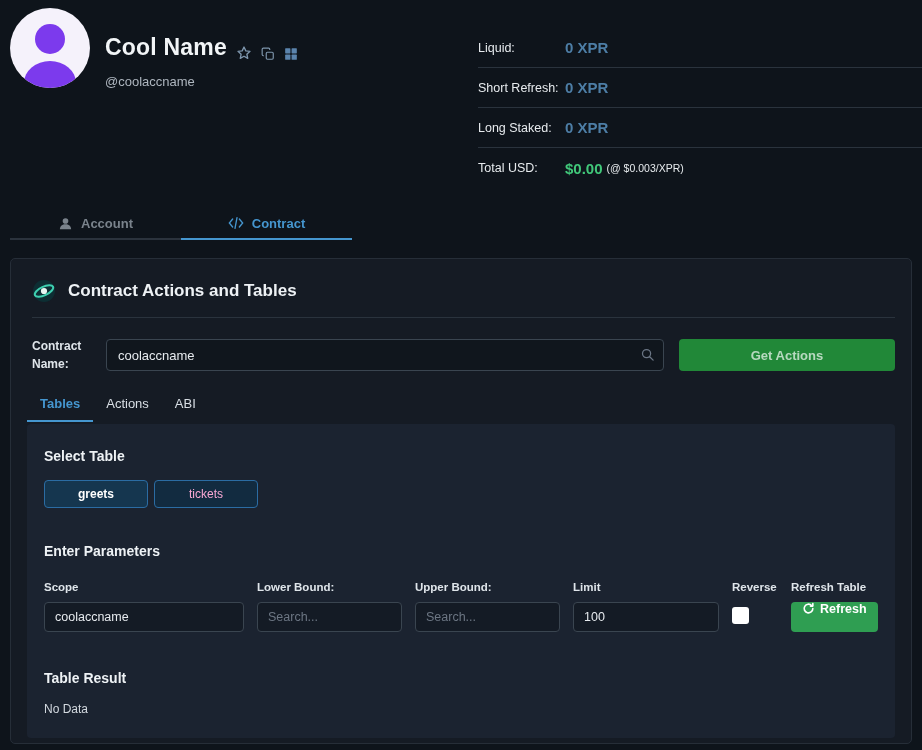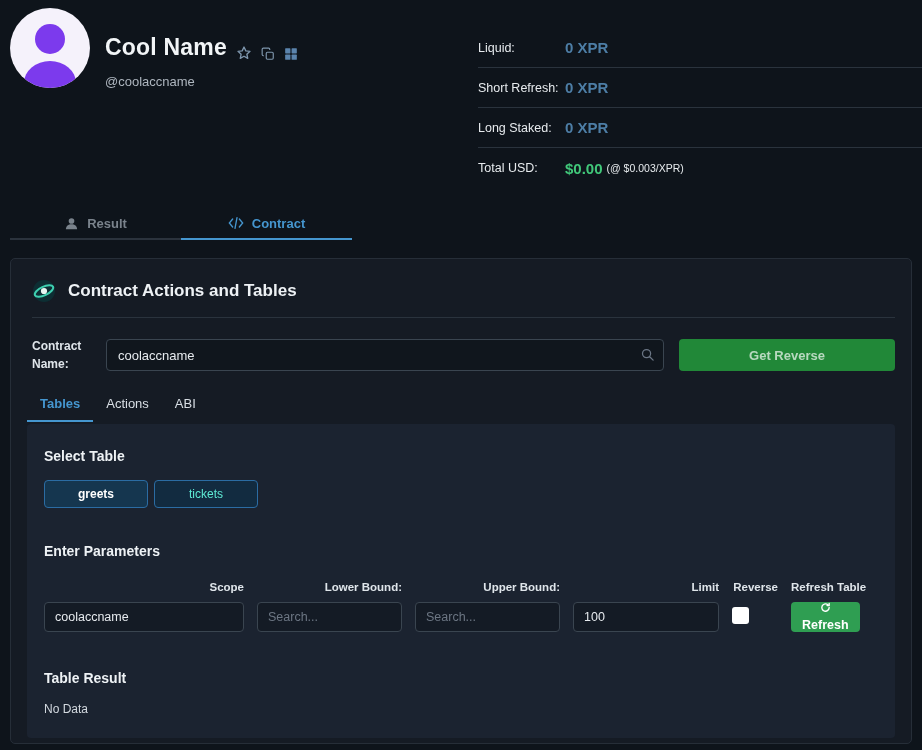--- a/index.html
+++ b/index.html
@@ -46,36 +46,36 @@
                   color:rgba(255,255,255,.68); font-size:13px; font-weight:700; font-family:inherit; cursor:pointer; }
 
   .subtabs { display:flex; margin-top:16px; }
   .subtab { padding:7px 13px 9px; font-size:13px; color:#d9dfe5; cursor:pointer; border-bottom:2px solid transparent; }
   .subtab.active { color:#4596cf; font-weight:700; border-bottom-color:#4596cf; }
 
   .inner { margin-top:2px; background:#1b2330; border-radius:4px; padding:24px 17px 22px; }
   .section-heading { font-size:14px; font-weight:700; color:#eef2f5; }
   .table-buttons { display:flex; gap:6px; margin-top:16px; }
   .table-btn { min-width:104px; height:28px; border-radius:4px; border:1px solid #2b6ca3; background:#122b40;
-               color:#5eead4; font-size:12px; font-family:inherit; cursor:pointer; }
+               color:#f9a8d4; font-size:12px; font-family:inherit; cursor:pointer; }
   .table-btn.active { background:#15364f; font-weight:700; color:#ffffff; }
 
   .params-heading { margin-top:35px; }
   .params { display:flex; gap:13px; margin-top:22px; align-items:flex-start; }
-  .field label { display:block; font-size:11.5px; font-weight:700; color:#dfe5ea; margin-bottom:9px; white-space:nowrap;text-align:right; }
+  .field label { display:block; font-size:11.5px; font-weight:700; color:#dfe5ea; margin-bottom:9px; white-space:nowrap; }
   .field input[type="text"] { height:30px; width:100%; background:#141b25; border:1px solid #3a4550; border-radius:4px;
                color:#e6eaee; font-size:12.5px; padding:0 10px; font-family:inherit; outline:none; }
   .field input::placeholder { color:#6c7683; }
   .w-scope { width:200px; } .w-bound { width:145px; } .w-limit { width:146px; }
   .w-reverse { width:46px; } 
   .checkbox { appearance:none; -webkit-appearance:none; width:17px; height:17px; background:#ffffff;
               border:none; border-radius:3px; margin-top:5px; cursor:pointer; }
   .refresh-btn { height:30px; padding:0 11px; background:#2f9e52; border:none; border-radius:4px; color:#fff;
-                 font-size:12.5px; font-weight:700; display:flex; align-items:center; gap:5px;
-                 font-family:inherit; cursor:pointer;flex-direction:column; }
+                 font-size:12.5px; font-weight:700; display:flex; gap:5px;
+                 font-family:inherit; cursor:pointer; }
 
   .result-heading { margin-top:38px; }
   .no-data { margin-top:16px; font-size:12px; color:#d3d9df; }
 </style>
 </head>
 <body>
 
 <div class="page">
 
   <div class="avatar">
@@ -128,21 +128,21 @@
       <span class="total-note">(@ $0.003/XPR)</span>
     </div>
   </div>
 
   <nav class="tabs">
     <div class="tab">
       <svg width="15" height="15" viewBox="0 0 24 24" fill="#7a838c">
         <circle cx="12" cy="8" r="4.5"></circle>
           <path d="M3 21c0-5 4-8 9-8s9 3 9 8z"></path>
       </svg>
-      <span>Result</span>
+      <span>Account</span>
     </div>
     <div class="tab active">
       <svg width="16" height="14" viewBox="0 0 24 20" fill="none" stroke="#4596cf" stroke-width="2" stroke-linecap="round">
         <path d="M7 4L2 10l5 6"></path>
           <path d="M17 4l5 6-5 6"></path>
           <path d="M13.5 2l-3 16"></path>
       </svg>
       <span>Contract</span>
     </div>
   </nav>
@@ -163,21 +163,21 @@
       <span class="contract-label">Contract Name:</span>
       <span class="input-wrap">
         <input class="text-input" type="text" value="coolaccname" style="">
         <span class="search-icon">
           <svg width="15" height="15" viewBox="0 0 24 24" fill="none" stroke="#6b7685" stroke-width="2" stroke-linecap="round">
             <circle cx="10.5" cy="10.5" r="6.5"></circle>
               <path d="M15.5 15.5L21 21"></path>
           </svg>
         </span>
       </span>
-      <button class="get-contract">Get Reverse</button>
+      <button class="get-contract">Get Actions</button>
     </div>
 
     <div class="subtabs">
       <div class="subtab active">Tables</div>
       <div class="subtab">Actions</div>
       <div class="subtab">ABI</div>
     </div>
 
     <div class="inner">
 

